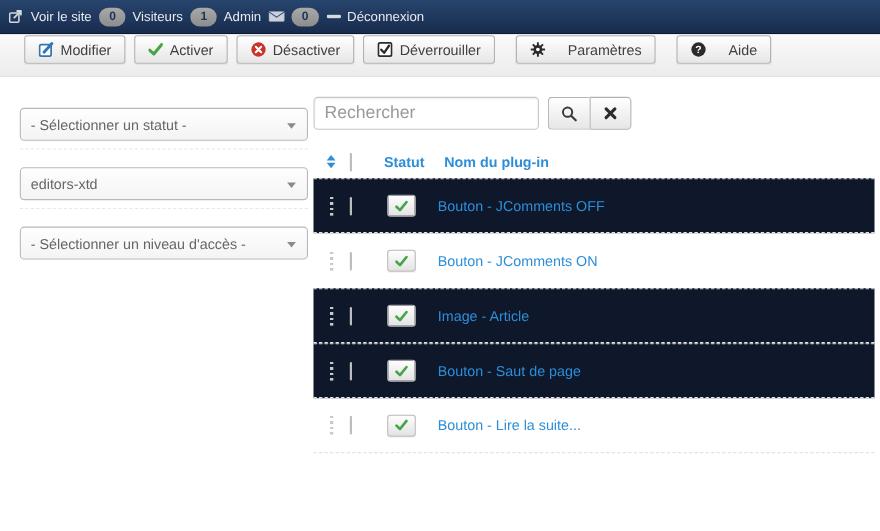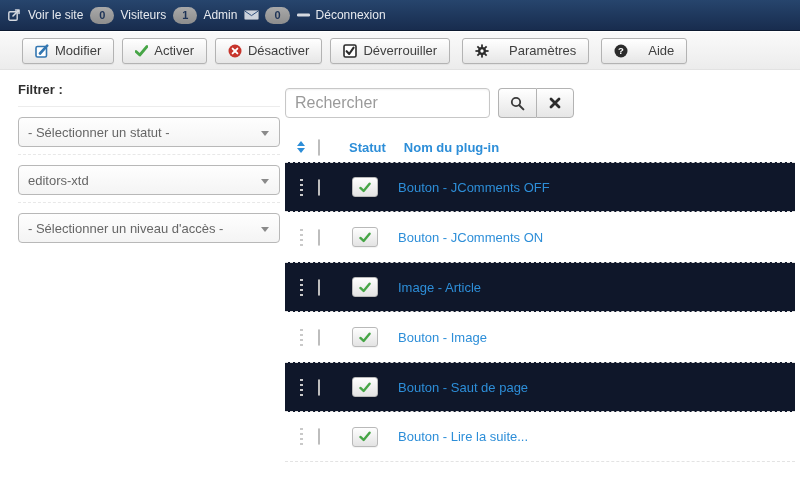--- a/index.html
+++ b/index.html
@@ -10,31 +10,31 @@
   .topbar { position:absolute; top:0; left:0; width:800px; height:31px;
     background:linear-gradient(#27456d,#182c4e); border-bottom:1px solid #0c1a30;
     display:flex; align-items:center; padding-left:8px; color:#e7eaef; font-size:12px; }
   .topbar .seg { display:flex; align-items:center; gap:6px; margin-right:7px; white-space:nowrap; }
   .badge { background:linear-gradient(#a9a9a9,#8d8d8d); color:#1d3357; font-weight:bold;
     font-size:11px; line-height:1; padding:3px 9px; border-radius:9px; }
 
   
   .toolbar { position:absolute; top:32px; left:0; width:800px; height:38px;
     background:linear-gradient(#fafafa,#ececec); border-bottom:1px solid #e2e2e2;
-    display:flex; align-items:center; padding-left:22px; }
+    display:flex; align-items:flex-start; padding-left:22px; }
   .tbtn { display:inline-flex; align-items:center; gap:6px; height:26px; padding:0 12px;
     margin-right:8px; background:linear-gradient(#ffffff,#e6e6e6); border:1px solid #b3b3b3;
     border-radius:3px; color:#404040; font-size:13px; cursor:pointer;
     box-shadow:0 1px 1px rgba(0,0,0,.05); }
-  .tbtn.gap { margin-left:4px;gap:20px; }
+  .tbtn.gap { margin-left:11px;gap:20px; }
 
   
   .sidebar { position:absolute; top:82px; left:18px; width:262px; }
   .filter-title { font-weight:bold; color:#2f2f2f; padding-bottom:9px; border-bottom:1px solid #ececec; }
-  .select { position:relative; margin-top:10px; height:30px; width:262px;
+  .select { position:relative; margin-top:16px; height:30px; width:262px;
     border:1px solid #b8b8b8; border-radius:4px; background:linear-gradient(#fefefe,#f4f4f4);
     display:flex; align-items:center; padding:0 26px 0 9px; color:#666; cursor:pointer; }
   .select .caret { position:absolute; right:10px; top:13px; width:0; height:0;
     border-left:4px solid transparent; border-right:4px solid transparent; border-top:5px solid #8a8a8a; }
   .sep { border-top:1px dashed #e8e8e8; margin-top:7px; }
 
   
   .content { position:absolute; top:88px; left:285px; width:510px; }
   .searchrow { display:flex; align-items:center; height:30px; }
   .search-input { width:205px; height:30px; border:1px solid #c7c7c7; border-radius:4px;
@@ -170,21 +170,20 @@
       <svg width="14" height="14" viewBox="0 0 14 14">
         <circle cx="7" cy="7" r="6.5" fill="#2b2b2b"></circle>
         <text x="7" y="10.2" text-anchor="middle" font-family="Liberation Sans, sans-serif" font-size="9.5" font-weight="bold" fill="#fff">?</text>
       </svg>
     </span>
     <span>Aide</span>
   </button>
 </div>
 
 <div class="sidebar">
-  <div class="filter-title">Filtrer :</div>
   <div class="select">
     <span>- Sélectionner un statut -</span>
     <span class="caret"></span>
   </div>
   <div class="sep"></div>
   <div class="select">
     <span>editors-xtd</span>
     <span class="caret"></span>
   </div>
   <div class="sep"></div>
@@ -266,34 +265,20 @@
     <span class="cell-status">
         <span class="status-btn">
       <svg width="12" height="11" viewBox="0 0 13 12">
             <path d="M1.5 6.5 L5 9.8 L11.5 1.8" fill="none" stroke="#46a546" stroke-width="2.6" stroke-linecap="round" stroke-linejoin="round"></path>
           </svg>
     </span>
       </span>
     <span class="cell-name"><a class="plugin-link">Image - Article</a></span>
   </div>
 
-  <div class="row">
-    <span class="cell-handle">
-        <span class="drag-dots"></span>
-      </span>
-    <span class="cell-check"><span class="checkbox"></span></span>
-    <span class="cell-status">
-        <span class="status-btn">
-      <svg width="12" height="11" viewBox="0 0 13 12">
-            <path d="M1.5 6.5 L5 9.8 L11.5 1.8" fill="none" stroke="#46a546" stroke-width="2.6" stroke-linecap="round" stroke-linejoin="round"></path>
-          </svg>
-    </span>
-      </span>
-    <span class="cell-name"><a class="plugin-link">Bouton - Image</a></span>
-  </div>
 
   <div class="row striped">
     <span class="cell-handle">
         <span class="drag-dots"></span>
       </span>
     <span class="cell-check"><span class="checkbox"></span></span>
     <span class="cell-status">
         <span class="status-btn">
       <svg width="12" height="11" viewBox="0 0 13 12">
             <path d="M1.5 6.5 L5 9.8 L11.5 1.8" fill="none" stroke="#46a546" stroke-width="2.6" stroke-linecap="round" stroke-linejoin="round"></path>

